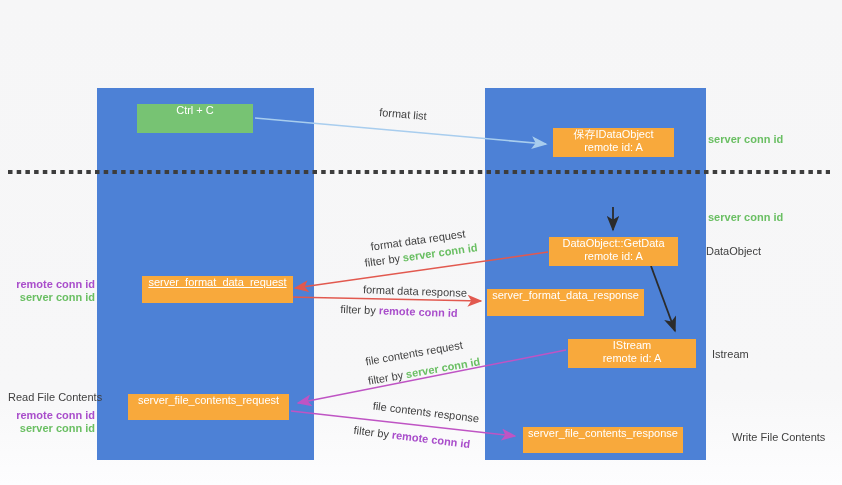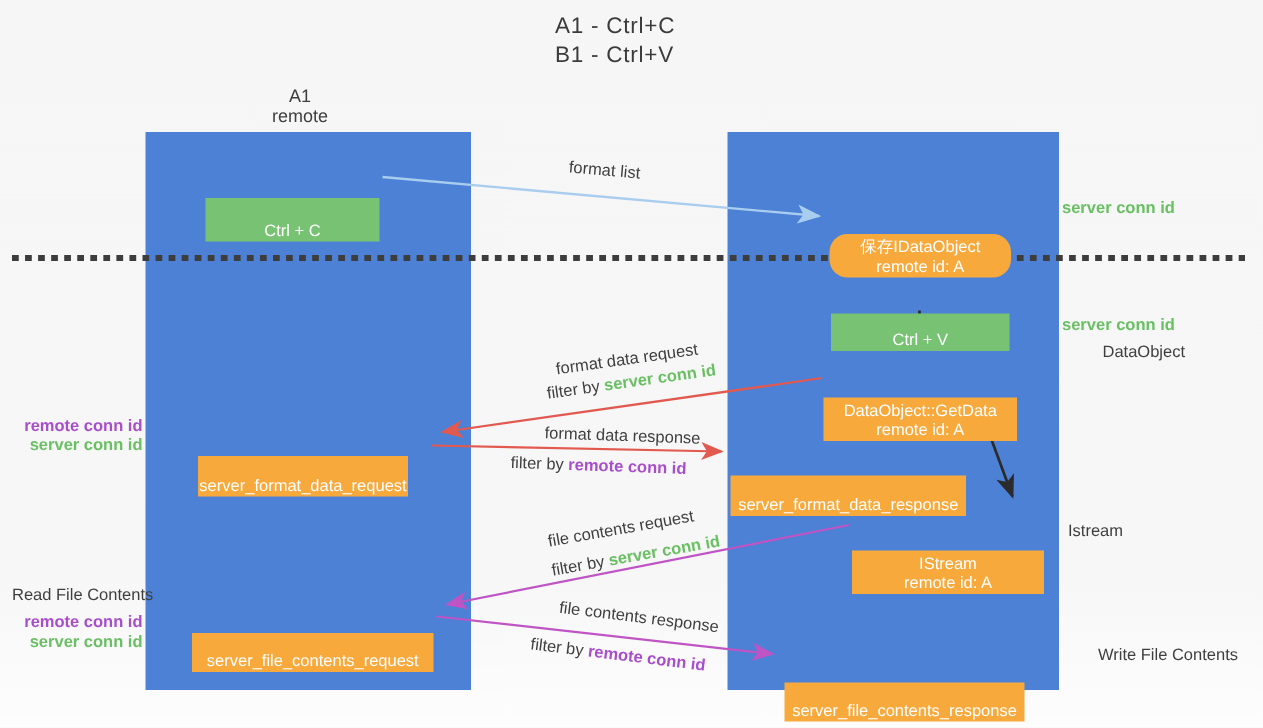--- a/index.html
+++ b/index.html
@@ -23,24 +23,23 @@
   }
   .panel {
     position:absolute; top:88px; height:372px;
     background:#4d81d6;
   }
   .panel-a { left:97px; width:217px; }
   .panel-b { left:485px; width:221px; }
   svg.arrows { position:absolute; left:0; top:0; z-index:2; pointer-events:none; }
   .box {
     position:absolute; z-index:3;
-    display:flex; flex-direction:column; align-items:center; justify-content:flex-end;
+    display:flex; flex-direction:column; align-items:center; justify-content:flex-start;
     color:#fff; font-size:11px; line-height:13px; text-align:center;
     white-space:nowrap;
-    margin-top:28px;
   }
   .green  { background:#77c373; }
   .orange { background:#f8a93c; }
   .flow-label {
     position:absolute; z-index:3; white-space:nowrap;
     font-size:11px; color:#3f3f3f;
     transform:translate(-50%,-50%) rotate(var(--r,0deg));
   }
   .side-label {
     position:absolute; z-index:3; white-space:nowrap;
@@ -52,29 +51,21 @@
   }
   .t-green  { color:#6abf63; font-weight:bold; }
   .t-purple { color:#a94ecb; font-weight:bold; }
   .fb { margin-right:3px; font-weight:normal; color:#3f3f3f; }
 </style>
 </head>
 <body>
 
 <div class="stage">
 
-  <div class="title">
-    <div>A1 - Ctrl+C</div>
-    <div>B1 - Ctrl+V</div>
-  </div>
 
-  <div class="col-header" style="left:140px;">
-    <div>A1</div>
-    <div>remote</div>
-  </div>
 
   <div class="panel panel-a"></div>
   <div class="panel panel-b"></div>
 
   <svg class="arrows" width="842" height="485" viewBox="0 0 842 485">
     <defs>
       <marker id="ah-blue" viewBox="0 0 10 8" markerWidth="10" markerHeight="8" refX="9" refY="4" orient="auto">
         <path d="M0,0 L10,4 L0,8 L2.5,4 Z" fill="#a8cdee"></path>
       </marker>
       <marker id="ah-red" viewBox="0 0 10 8" markerWidth="10" markerHeight="8" refX="9" refY="4" orient="auto">
@@ -99,35 +90,32 @@
     <line x1="288" y1="297" x2="481" y2="301" stroke="#e2594f" stroke-width="1.5" marker-end="url(#ah-red)"></line>
 
     <line x1="566" y1="350" x2="298" y2="403" stroke="#bf54c4" stroke-width="1.5" marker-end="url(#ah-mag)"></line>
     <line x1="291" y1="411" x2="515" y2="436" stroke="#bf54c4" stroke-width="1.5" marker-end="url(#ah-mag)"></line>
   </svg>
 
   <div class="box green" style="left:137px; top:104px; width:116px; height:29px;">
     <span>Ctrl + C</span>
   </div>
 
-  <div class="box orange" style="left:553px; top:128px; width:121px; height:29px;border-radius:12px;">
+  <div class="box orange" style="left:553px; top:128px; width:121px; height:29px;">
     <span>保存IDataObject</span>
     <span>remote id: A</span>
   </div>
 
-  <div class="box green" style="left:554px; top:181px; width:119px; height:25px;">
-    <span>Ctrl + V</span>
-  </div>
 
   <div class="box orange" style="left:549px; top:237px; width:129px; height:29px;">
     <span>DataObject::GetData</span>
     <span>remote id: A</span>
   </div>
 
-  <div class="box orange" style="left:132px; top:276px; width:140px; height:27px;">
+  <div class="box orange" style="left:142px; top:276px; width:151px; height:27px;text-decoration:underline;">
     <span>server_format_data_request</span>
   </div>
 
   <div class="box orange" style="left:487px; top:289px; width:157px; height:27px;">
     <span>server_format_data_response</span>
   </div>
 
   <div class="box orange" style="left:568px; top:339px; width:128px; height:29px;">
     <span>IStream</span>
     <span>remote id: A</span>
@@ -158,21 +146,21 @@
     <span class="fb">filter by</span><span class="t-green">server conn id</span>
   </div>
 
   <div class="flow-label" style="left:426px; top:412px; --r:7deg;">file contents response</div>
   <div class="flow-label" style="left:412px; top:437px; --r:7deg;">
     <span class="fb">filter by</span><span class="t-purple">remote conn id</span>
   </div>
 
   <div class="side-label t-green" style="left:708px; top:133px;">server conn id</div>
   <div class="side-label t-green" style="left:708px; top:211px;">server conn id</div>
-  <div class="side-label" style="left:706px; top:229px;margin-left:29px;">DataObject</div>
+  <div class="side-label" style="left:706px; top:245px;">DataObject</div>
   <div class="side-label" style="left:712px; top:348px;">Istream</div>
   <div class="side-label" style="left:732px; top:431px;">Write File Contents</div>
 
   <div class="conn-group" style="top:278px;">
     <div class="t-purple">remote conn id</div>
     <div class="t-green">server conn id</div>
   </div>
 
   <div class="side-label" style="left:8px; top:391px;">Read File Contents</div>
   <div class="conn-group" style="top:409px;">

